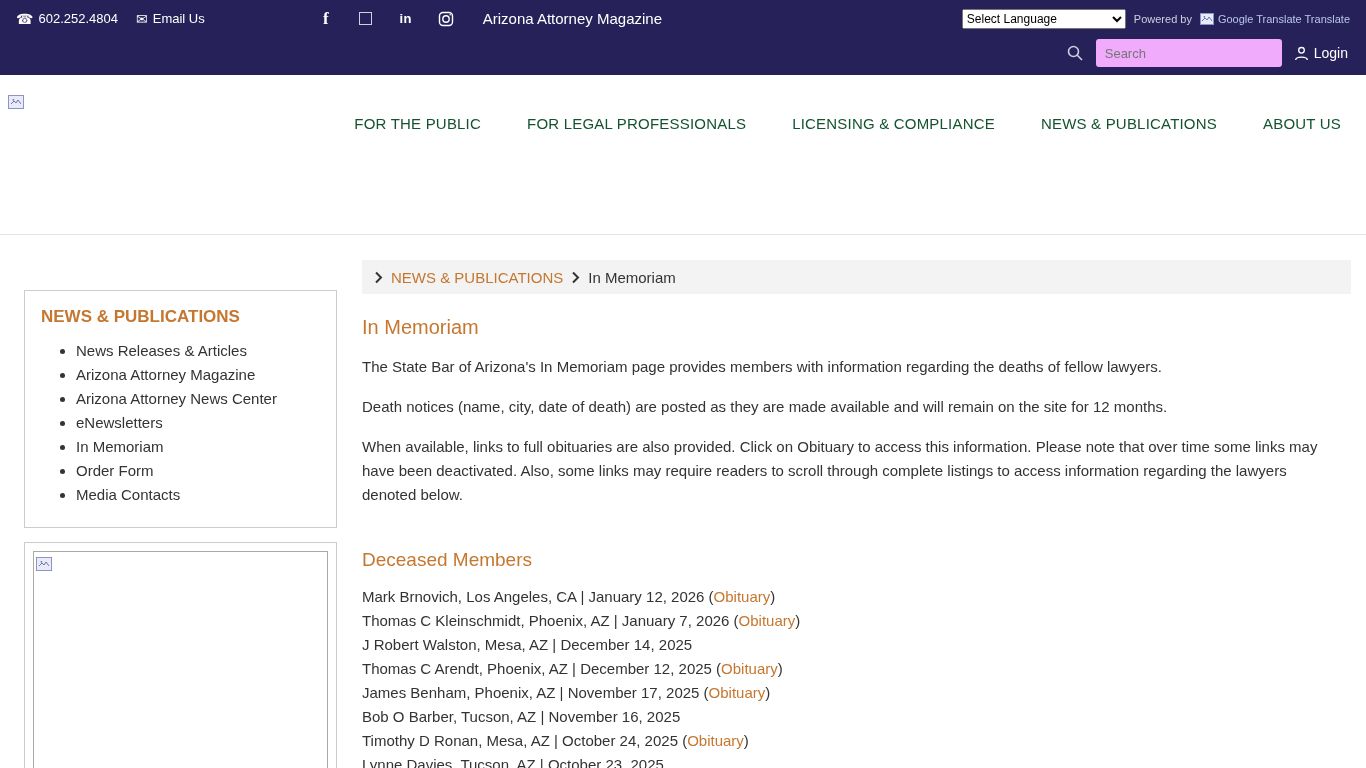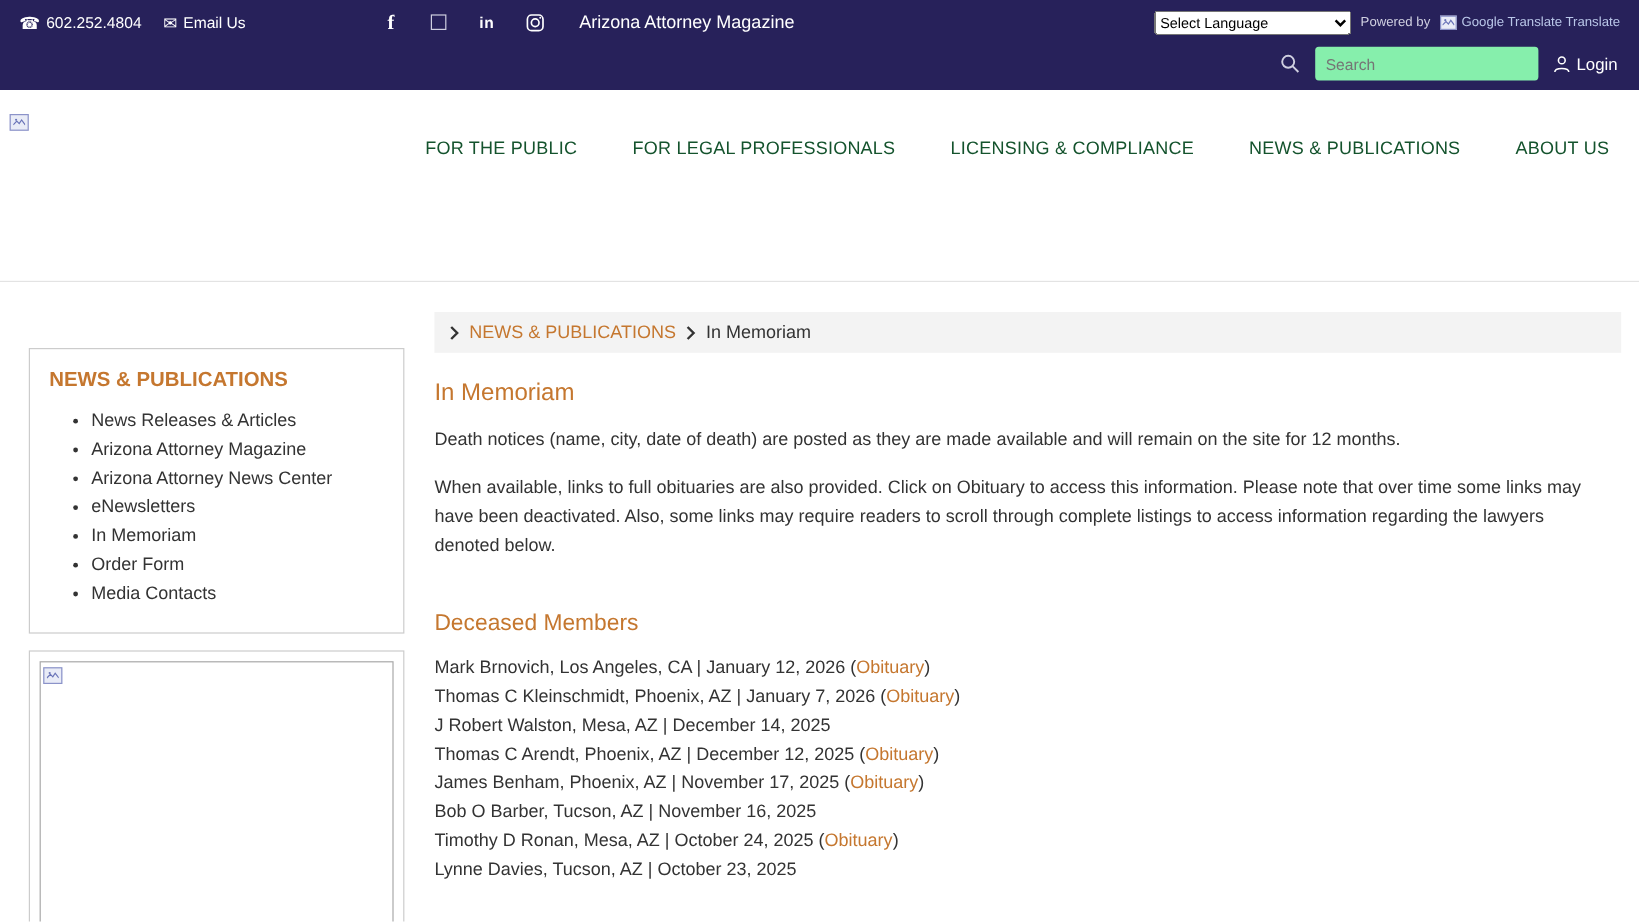--- a/index.html
+++ b/index.html
@@ -23,21 +23,21 @@
   .translate select { width:164px; height:20px; font-size:12px; }
   .powered { font-size:11px; color:#cfcfe0; }
   .gt-broken { display:flex; align-items:center; gap:4px; font-size:11px; color:#b9c6e8; }
   .broken-box { width:14px; height:12px; border:1px solid #8b93c9; background:#e9ecf7;
     display:inline-flex; align-items:center; justify-content:center; }
   .broken-box svg { display:block; }
   .topbar-row2 { height:38px; display:flex; align-items:center; justify-content:flex-end;
     gap:12px; padding:0 18px 6px 18px; }
   .search-glyph { color:#cfcfe0; cursor:pointer; display:flex; }
   .search-input { width:186px; height:28px; border:none; border-radius:3px; padding:0 9px;
-    font-size:13px; color:#333; background:#86efac; }
+    font-size:13px; color:#333; background:#f0abfc; }
   .login { display:flex; align-items:center; gap:5px; font-size:14px; cursor:pointer; }
 
   
   .mainnav { position:relative; height:160px; background:#fff; border-bottom:1px solid #e3e3e3; }
   .logo-broken { position:absolute; left:8px; top:20px; }
   .nav-row1 { position:absolute; top:40px; right:25px; display:flex; gap:46px; }
   .nav-row1 a, .nav-row2 a { text-decoration:none; color:#14532d; font-size:15px;
     letter-spacing:0.2px; cursor:pointer; }
   .nav-row2 { position:absolute; top:110px; right:16px; }
 
@@ -185,20 +185,21 @@
       <a href="#" class="crumb-link">NEWS &amp; PUBLICATIONS</a>
       <span class="crumb-chevron">
         <svg width="9" height="13" viewBox="0 0 9 13" fill="none" stroke="#333" stroke-width="2">
             <polyline points="2,1.5 7,6.5 2,11.5"></polyline>
           </svg>
       </span>
       <span class="crumb-current">In Memoriam</span>
     </div>
 
     <h1 class="page-title">In Memoriam</h1>
+    <p>The State Bar of Arizona's In Memoriam page provides members with information regarding the deaths of fellow lawyers.</p>
     <p>Death notices (name, city, date of death) are posted as they are made available and will remain on the site for 12 months.</p>
     <p>When available, links to full obituaries are also provided. Click on Obituary to access this information. Please note that over time some links may have been deactivated. Also, some links may require readers to scroll through complete listings to access information regarding the lawyers denoted below.</p>
 
     <h2 class="deceased-title">Deceased Members</h2>
     <div>
         <div class="member-row">Mark Brnovich, Los Angeles, CA | January 12, 2026 (<a href="#" class="obituary-link">Obituary</a>)</div>
         <div class="member-row">Thomas C Kleinschmidt, Phoenix, AZ | January 7, 2026 (<a href="#" class="obituary-link">Obituary</a>)</div>
         <div class="member-row">J Robert Walston, Mesa, AZ | December 14, 2025</div>
         <div class="member-row">Thomas C Arendt, Phoenix, AZ | December 12, 2025 (<a href="#" class="obituary-link">Obituary</a>)</div>
         <div class="member-row">James Benham, Phoenix, AZ | November 17, 2025 (<a href="#" class="obituary-link">Obituary</a>)</div>

